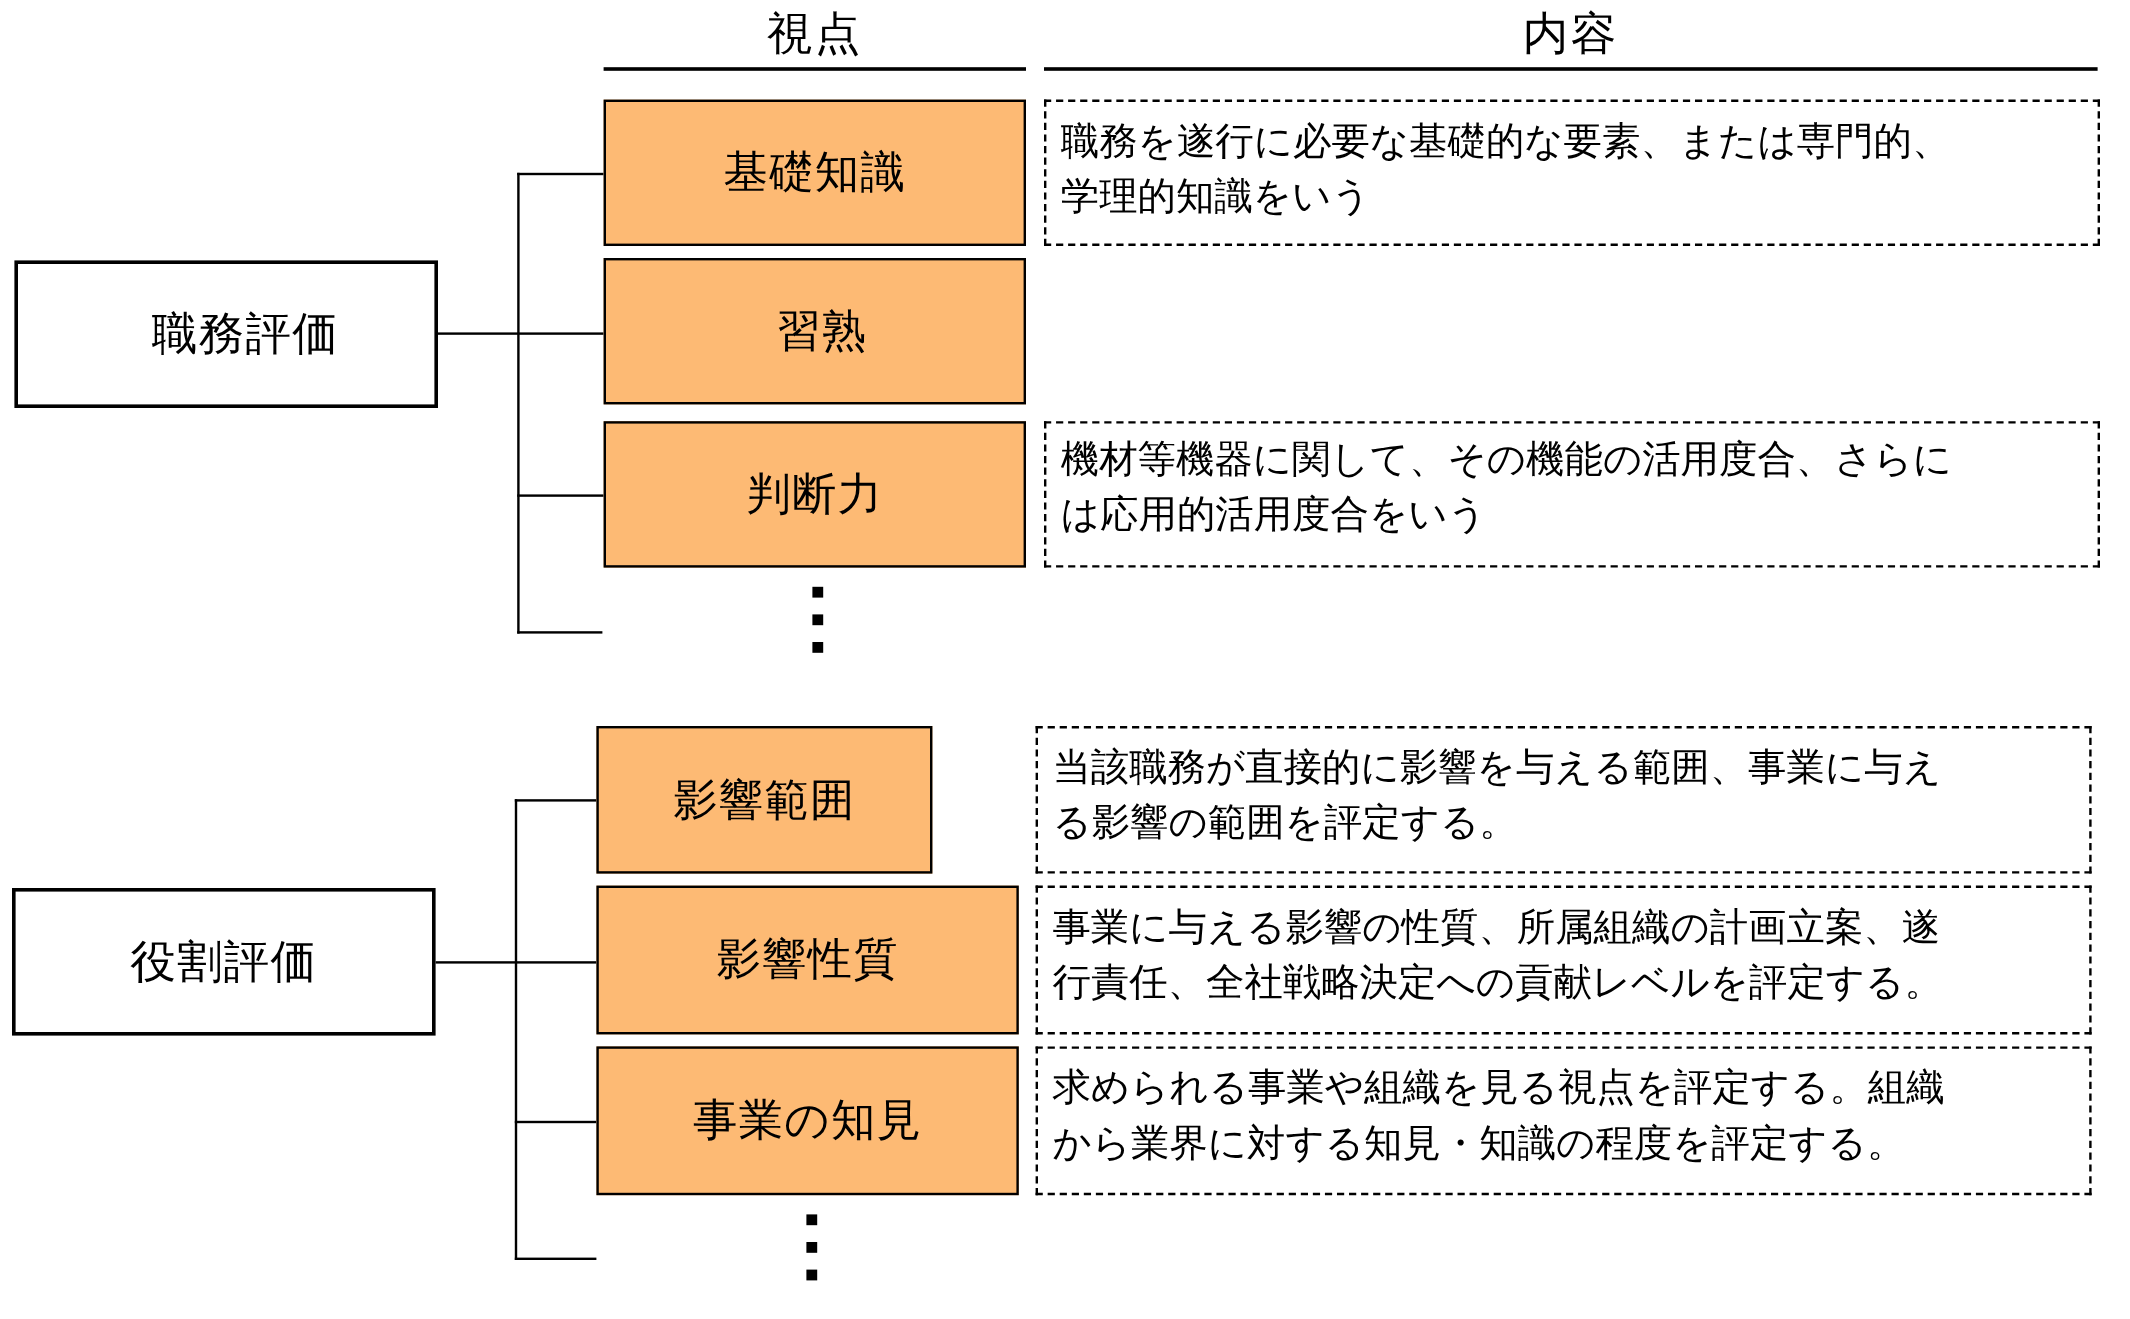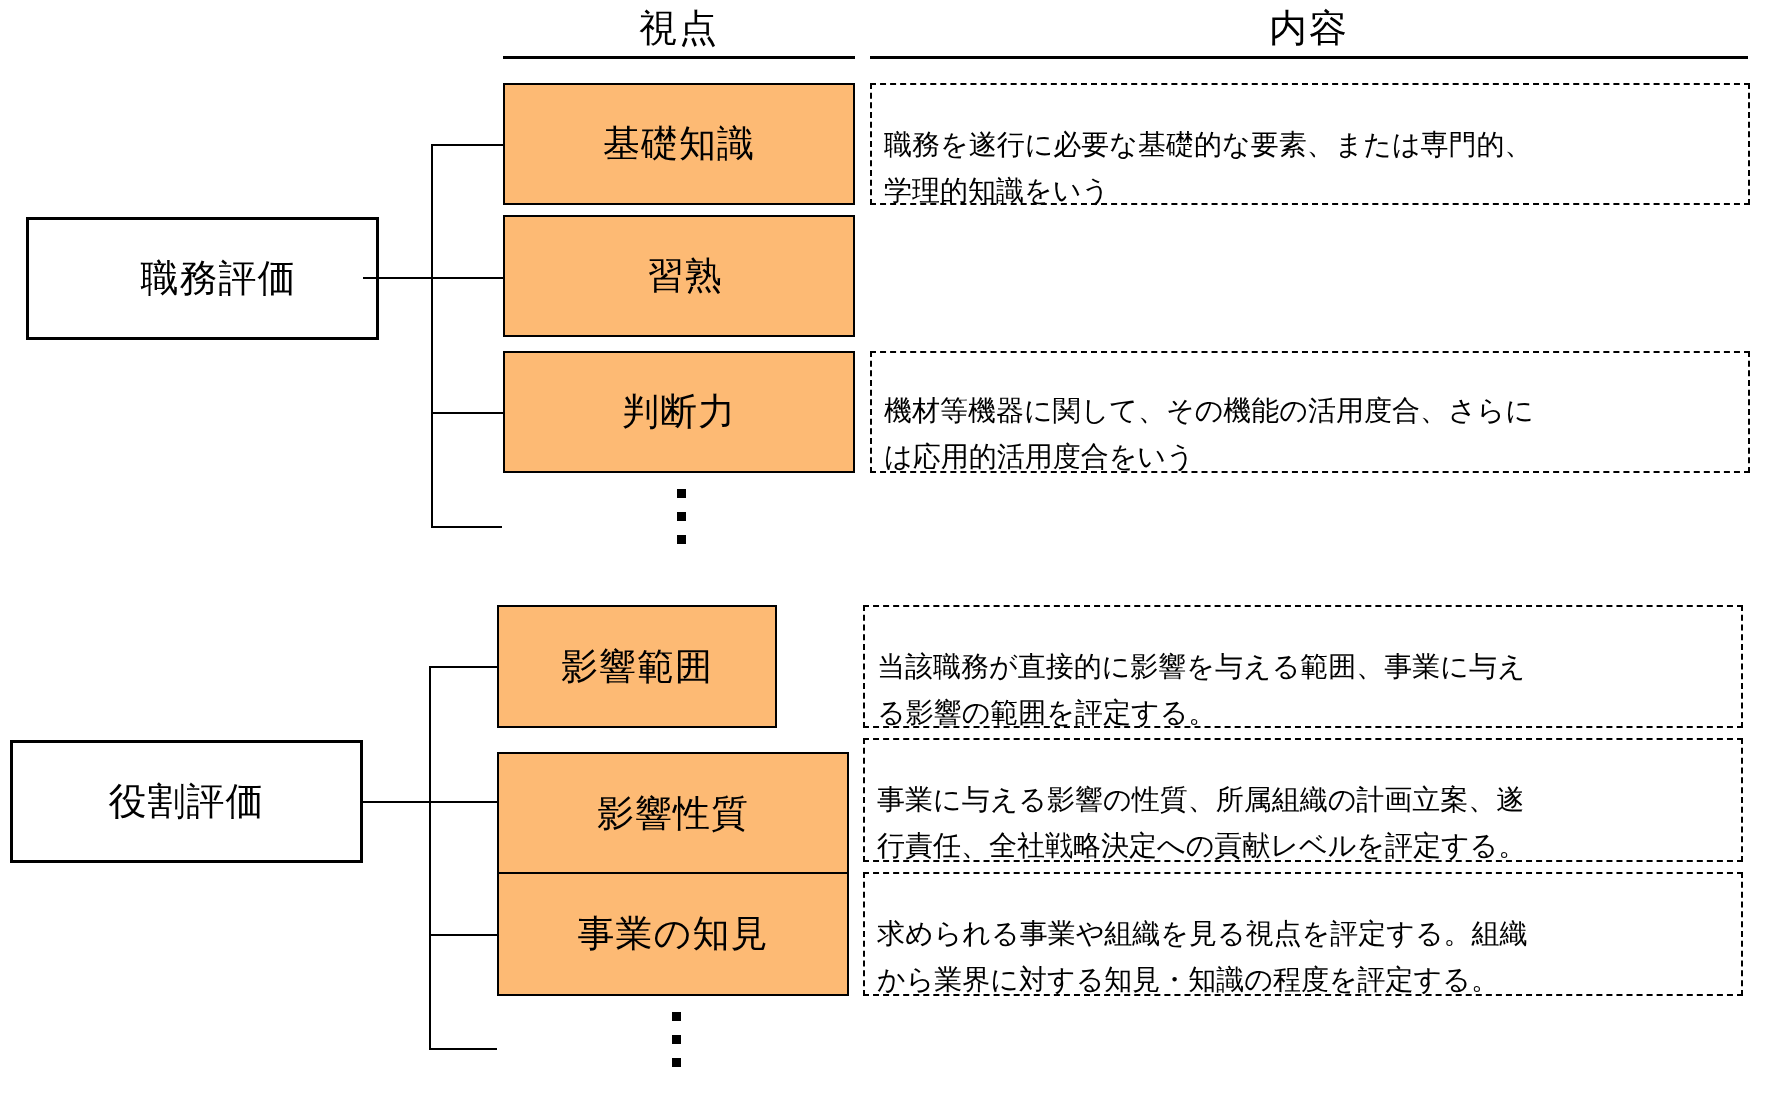--- a/index.html
+++ b/index.html
@@ -58,24 +58,23 @@
   }
   .cbox {
     position: absolute;
     border: 2px dashed #000000;
     box-sizing: border-box;
     background: #ffffff;
     padding: 9px 12px;
   }
   .cbox span {
     display: block;
-    font-size: 28px;
+    font-size: 32px;
     line-height: 46px;
     white-space: pre-line;
-    margin-top: 28px;
   }
   .line {
     position: absolute;
     background: #000000;
   }
   .ellipsis {
     position: absolute;
   }
   .ellipsis i {
     display: block;
@@ -90,21 +89,21 @@
 
 <div class="canvas">
 
   <div class="col-header" style="left:503px; width:352px;">
     <span>視点</span>
   </div>
   <div class="col-header" style="left:870px; width:878px;">
     <span>内容</span>
   </div>
 
-  <div class="group-box" style="left:26px; top:217px; width:353px; height:123px;padding-left:32px;">
+  <div class="group-box" style="left:12px; top:217px; width:353px; height:123px;padding-left:32px;">
     <span>職務評価</span>
   </div>
 
   <div class="line" style="left:431px; top:144px; width:2px; height:384px;"></div>
   <div class="line" style="left:431px; top:144px; width:72px; height:2px;"></div>
   <div class="line" style="left:363px; top:277px; width:140px; height:2px;"></div>
   <div class="line" style="left:431px; top:412px; width:72px; height:2px;"></div>
   <div class="line" style="left:431px; top:526px; width:71px; height:2px;"></div>
 
   <div class="vbox" style="left:503px; top:83px; width:352px; height:122px;">
@@ -144,21 +143,21 @@
   <div class="line" style="left:429px; top:1048px; width:68px; height:2px;"></div>
 
   <div class="vbox" style="left:497px; top:605px; width:280px; height:123px;">
     <span>影響範囲</span>
   </div>
   <div class="cbox" style="left:863px; top:605px; width:880px; height:123px;">
     <span>当該職務が直接的に影響を与える範囲、事業に与え
 る影響の範囲を評定する。</span>
   </div>
 
-  <div class="vbox" style="left:497px; top:738px; width:352px; height:124px;margin-top:14px;">
+  <div class="vbox" style="left:497px; top:738px; width:352px; height:124px;">
     <span>影響性質</span>
   </div>
   <div class="cbox" style="left:863px; top:738px; width:880px; height:124px;">
     <span>事業に与える影響の性質、所属組織の計画立案、遂
 行責任、全社戦略決定への貢献レベルを評定する。</span>
   </div>
 
   <div class="vbox" style="left:497px; top:872px; width:352px; height:124px;">
     <span>事業の知見</span>
   </div>

